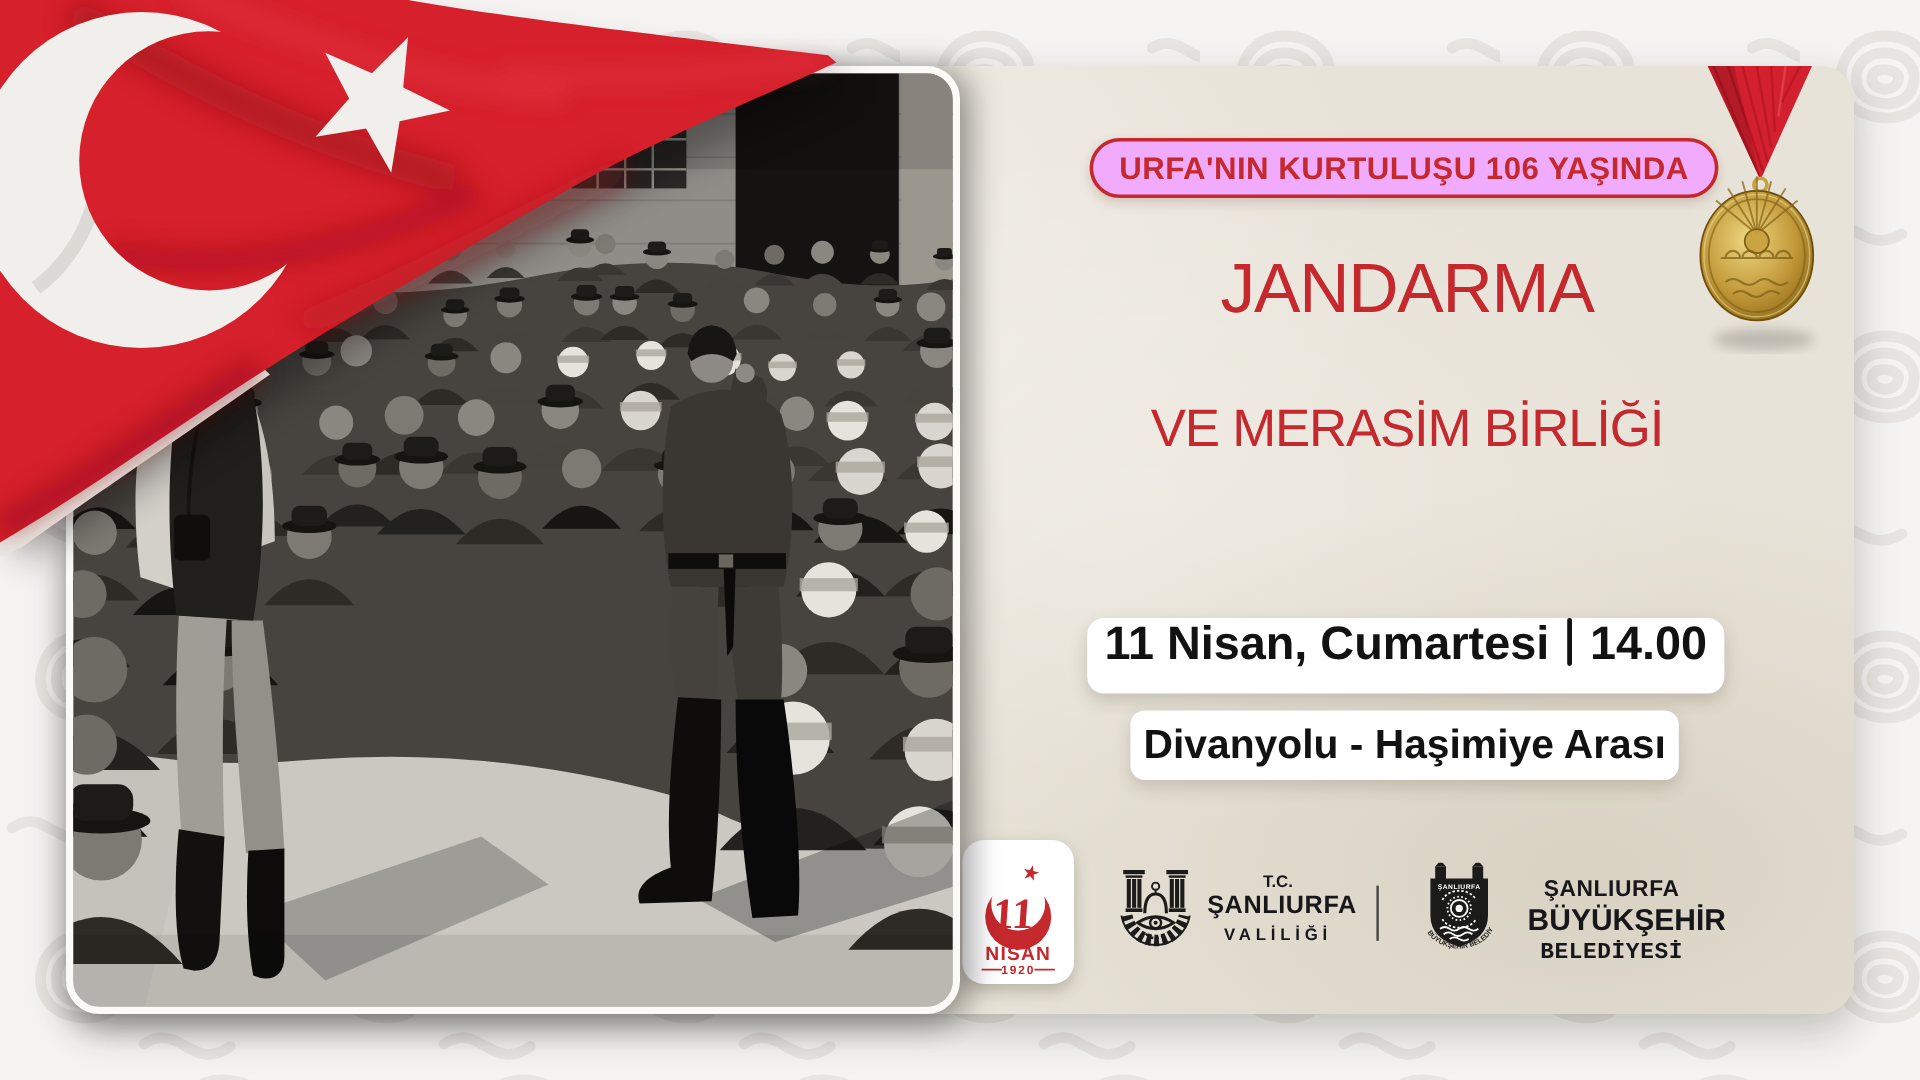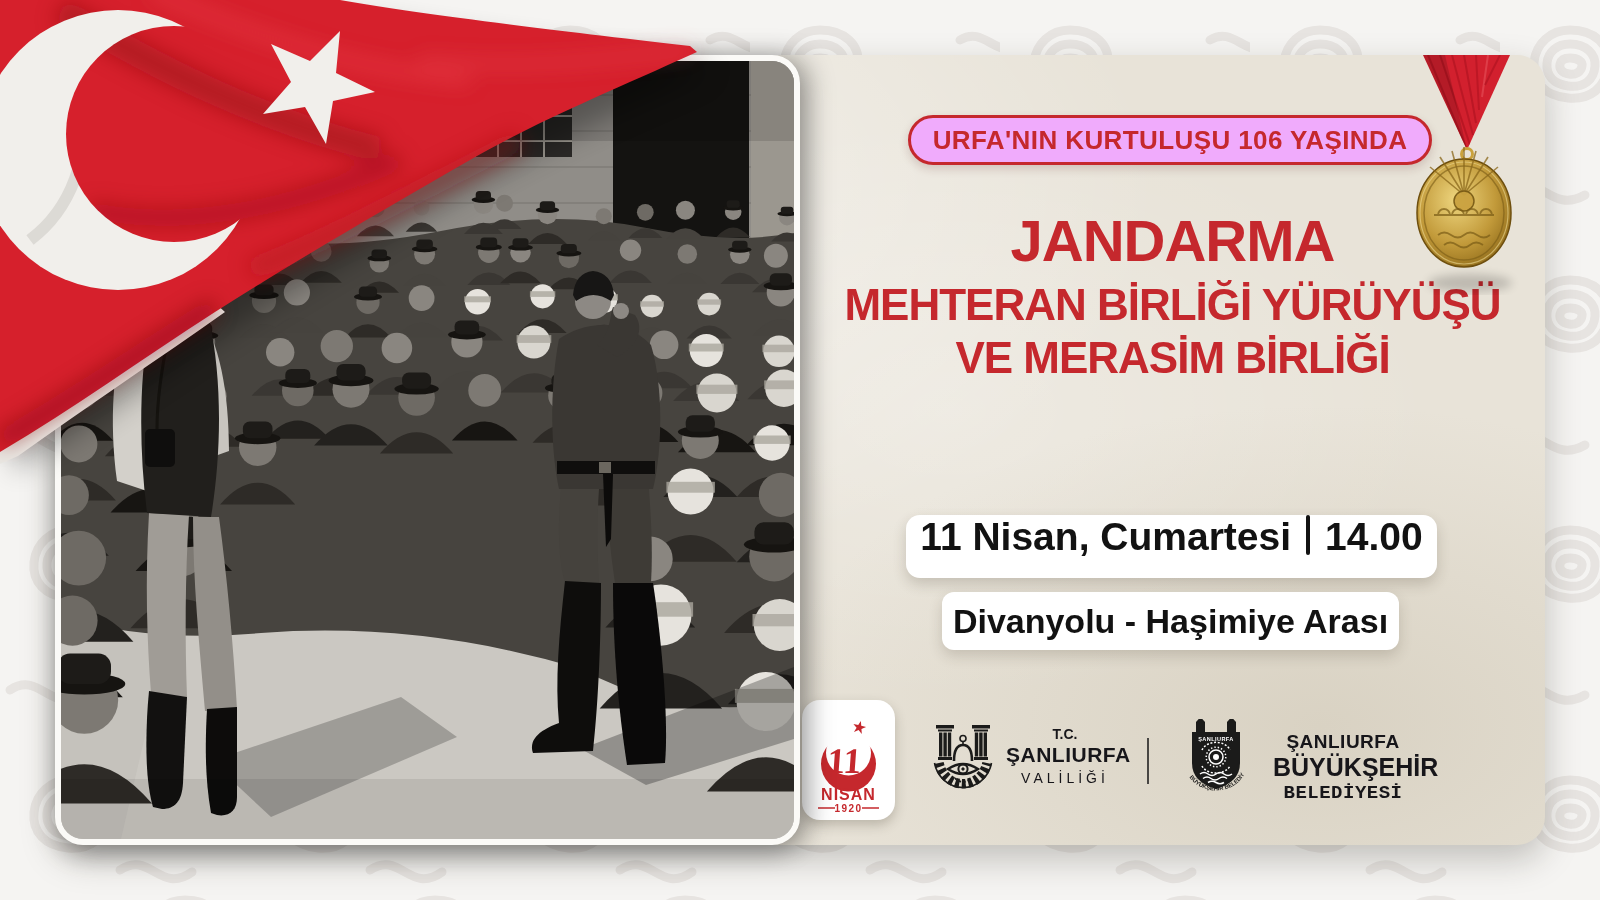--- a/index.html
+++ b/index.html
@@ -24,21 +24,21 @@
   .flag{position:absolute;left:0;top:0;width:760px;height:520px;z-index:30;pointer-events:none;}
   
   .medal{position:absolute;left:1398px;top:55px;width:134px;height:240px;z-index:35;}
   
   .panel{position:absolute;left:800px;top:55px;width:745px;height:790px;z-index:20;}
   .badge-pill{position:absolute;left:108px;top:60px;width:524px;height:50px;box-sizing:border-box;
         background:#f0abfc;border:3px solid #c5282d;border-radius:27px;
         display:flex;align-items:center;justify-content:center;
         box-shadow:0 4px 10px rgba(90,30,25,.18);}
   .badge-pill span{color:#c5282d;font-weight:700;font-size:26px;letter-spacing:.4px;white-space:nowrap;}
-  .title-line{position:absolute;left:0;width:100%;text-align:center;color:#c5282d;font-weight:700;
+  .title-line{position:absolute;left:0;width:100%;text-align:center;color:#c5282d;font-weight:400;
         white-space:nowrap;line-height:1;}
   .t1{top:157px;font-size:58px;letter-spacing:-1px;}
   .t2{top:228px;font-size:44px;letter-spacing:-1px;}
   .t3{top:281px;font-size:44px;letter-spacing:-1px;}
   .t4{top:335px;font-size:44px;letter-spacing:-1px;}
   .date-pill{position:absolute;left:106px;top:460px;width:531px;height:63px;background:#fff;
         border-radius:14px;display:flex;align-items:flex-start;justify-content:center;
         box-shadow:0 6px 14px rgba(60,50,35,.2);}
   .date-pill .txt{font-size:39px;font-weight:700;color:#121212;white-space:nowrap;}
   .vbar{width:4px;height:40px;background:#121212;margin:0 15px;border-radius:2px;}
@@ -46,21 +46,21 @@
         border-radius:12px;display:flex;align-items:center;justify-content:center;
         box-shadow:0 6px 14px rgba(60,50,35,.18);}
   .loc-pill span{font-size:34px;font-weight:700;color:#121212;white-space:nowrap;}
   
   .nisan-card{position:absolute;left:2px;top:645px;width:93px;height:120px;background:#fff;
         border-radius:18px;box-shadow:0 5px 12px rgba(60,50,35,.25);overflow:hidden;}
   .gov-emblem{position:absolute;left:132px;top:666px;width:62px;height:78px;}
   .gov-text{position:absolute;left:206px;top:672px;width:118px;text-align:center;color:#17161a;}
   .gov-text .l1{font-size:14px;font-weight:700;line-height:1.1;}
   .gov-text .l2{font-size:21px;font-weight:700;line-height:1.25;letter-spacing:.5px;}
-  .gov-text .l3{font-size:14px;font-weight:400;letter-spacing:4px;line-height:1.4;}
+  .gov-text .l3{font-size:14px;font-weight:700;letter-spacing:4px;line-height:1.4;}
   .foot-divider{position:absolute;left:347px;top:683px;width:2px;height:46px;background:#2e2d2b;opacity:.85;}
   .muni-emblem{position:absolute;left:383px;top:664px;width:66px;height:84px;}
   .muni-text{position:absolute;left:473px;top:676px;width:140px;text-align:center;color:#17161a;}
   .muni-text .l1{font-size:19px;font-weight:700;line-height:1.15;letter-spacing:.5px;}
   .muni-text .l2{font-size:25px;font-weight:700;line-height:1.15;}
   .muni-text .l3{font-size:19px;font-weight:700;line-height:1.2;letter-spacing:.5px;font-family:Liberation Mono, monospace;}
 </style>
 </head>
 <body>
 
@@ -87,21 +87,20 @@
 
   <div class="card"></div>
 
   <div class="panel">
 
     <div class="badge-pill">
       <span>URFA'NIN KURTULUŞU 106 YAŞINDA</span>
     </div>
 
     <div class="title-line t1">JANDARMA</div>
-    <div class="title-line t2">MEHTERAN BİRLİĞİ YÜRÜYÜŞÜ</div>
     <div class="title-line t3">VE MERASİM BİRLİĞİ</div>
 
     <div class="date-pill">
       <span class="txt">11 Nisan, Cumartesi</span>
       <span class="vbar"></span>
       <span class="txt">14.00</span>
     </div>
 
     <div class="loc-pill">
       <span>Divanyolu - Haşimiye Arası</span>

